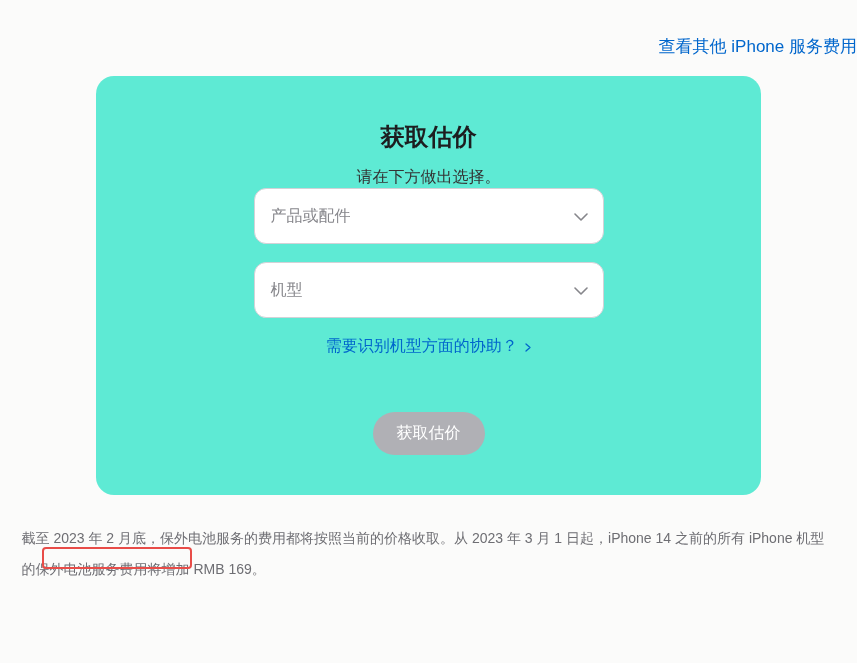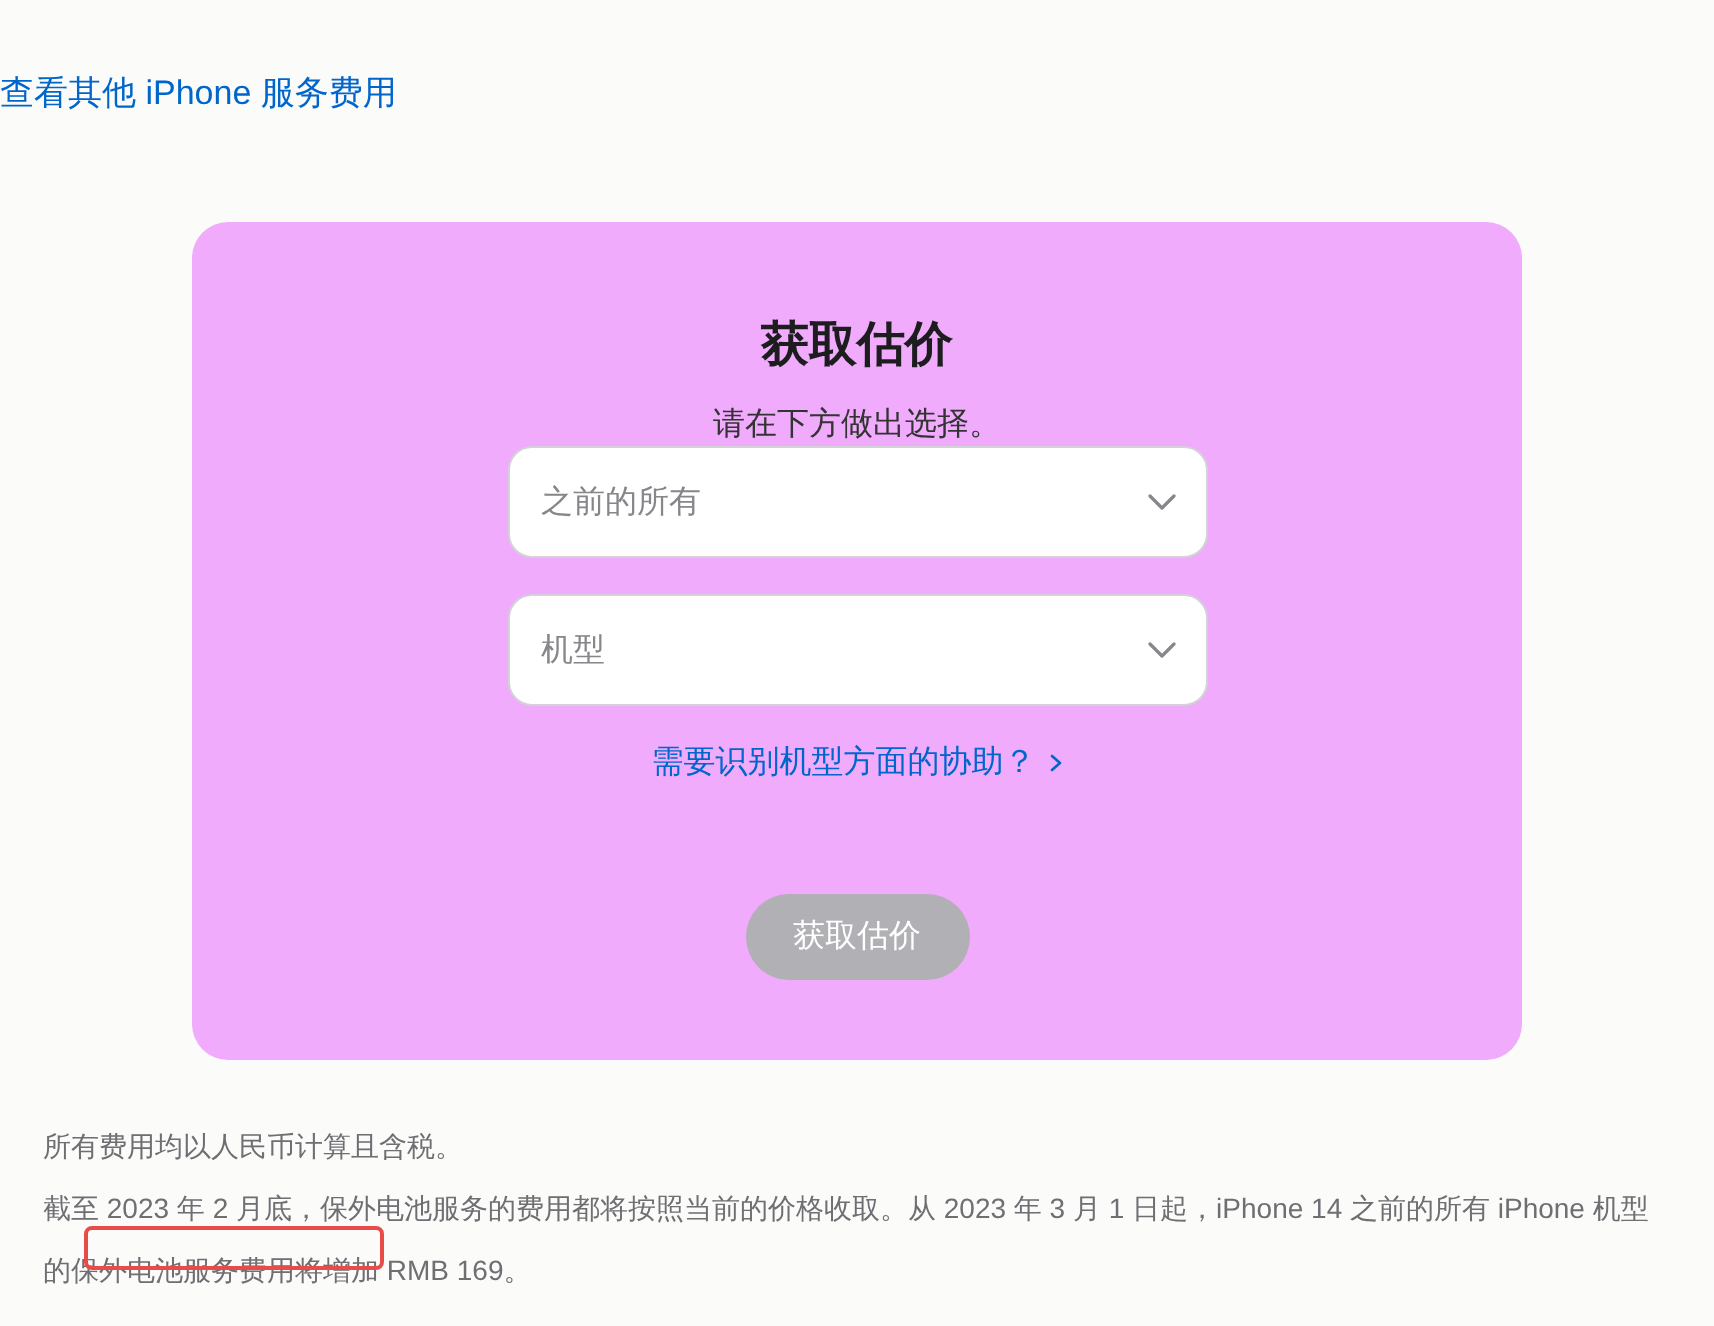--- a/index.html
+++ b/index.html
@@ -8,32 +8,32 @@
       box-sizing: border-box;
     }
     body {
       font-family: -apple-system, BlinkMacSystemFont, "Segoe UI", "PingFang SC", "Hiragino Sans GB", "Microsoft YaHei", sans-serif;
       background: #fbfbfa;
       width: 857px;
       padding-top: 35px;
       padding-bottom: 30px;
     }
     .top-link {
-      text-align: left;
-      margin-bottom: 53px;
+      text-align: right;
+      margin-bottom: 18px;
     }
     .top-link a {
       color: #0066cc;
       text-decoration: none;
       font-size: 17px;
     }
     .card {
       width: 665px;
       margin: 0 auto;
-      background: #f0abfc;
+      background: #5eead4;
       border-radius: 18px;
       padding: 45px 40px 40px;
       text-align: center;
     }
     .card-title {
       font-size: 24px;
       font-weight: 600;
       color: #1d1d1f;
       margin-bottom: 14px;
     }
@@ -127,21 +127,21 @@
   <a href="#">查看其他 iPhone 服务费用</a>
 </div>
 
 <div class="card">
   <h2 class="card-title">获取估价</h2>
   <p class="card-subtitle">请在下方做出选择。</p>
 
   <div class="form-group">
     <div class="select-wrapper">
       <div class="select-box">
-        <span>之前的所有</span>
+        <span>产品或配件</span>
       </div>
       <span class="chevron">
         <svg width="14" height="8" viewBox="0 0 14 8" fill="none">
             <path d="M1 1L7 7L13 1" stroke="#86868b" stroke-width="1.6" stroke-linecap="round" stroke-linejoin="round"></path>
           </svg>
       </span>
     </div>
 
     <div class="select-wrapper">
       <div class="select-box">
@@ -163,18 +163,17 @@
             <path d="M1 1L5 4.5L1 8" stroke="#0066cc" stroke-width="1.3" stroke-linecap="round" stroke-linejoin="round"></path>
           </svg>
       </span>
     </a>
   </div>
 
   <button class="submit-btn">获取估价</button>
 </div>
 
 <div class="footer-text">
-  <p>所有费用均以人民币计算且含税。</p>
   <p class="footer-para2">
     <span>截至 2023 年 2 月底，保外电池服务的费用都将按照当前的价格收取。从 2023 年 3 月 1 日起，iPhone 14 之前的所有 iPhone 机型的保外电池服务费用将增加 RMB 169。</span>
     <span class="highlight-box"></span>
   </p>
 </div>
 
 </body></html>

